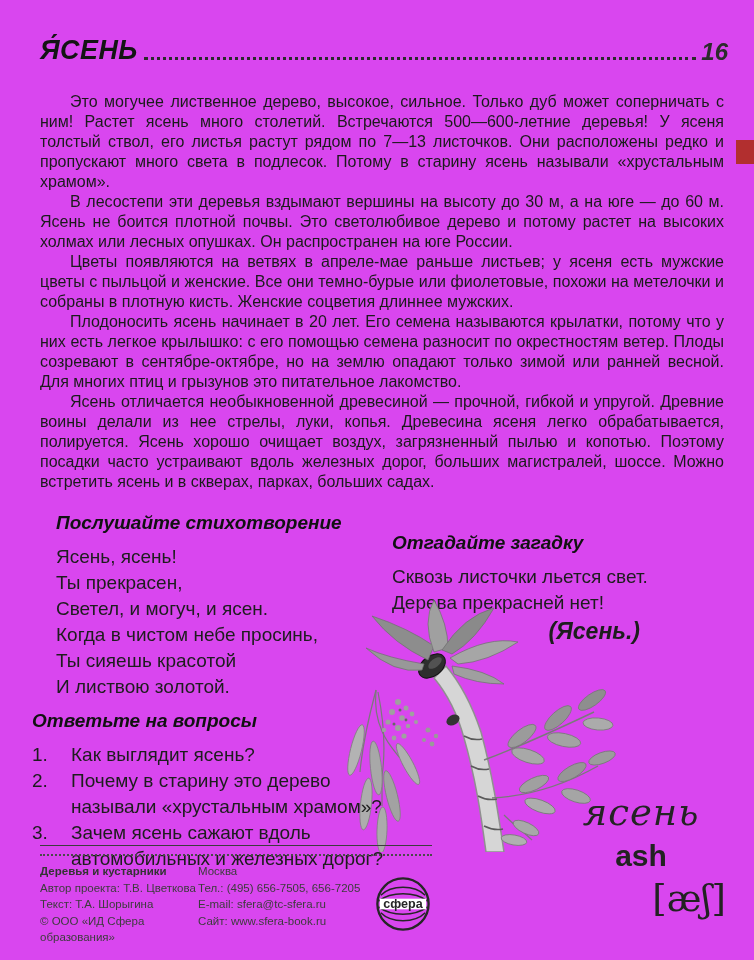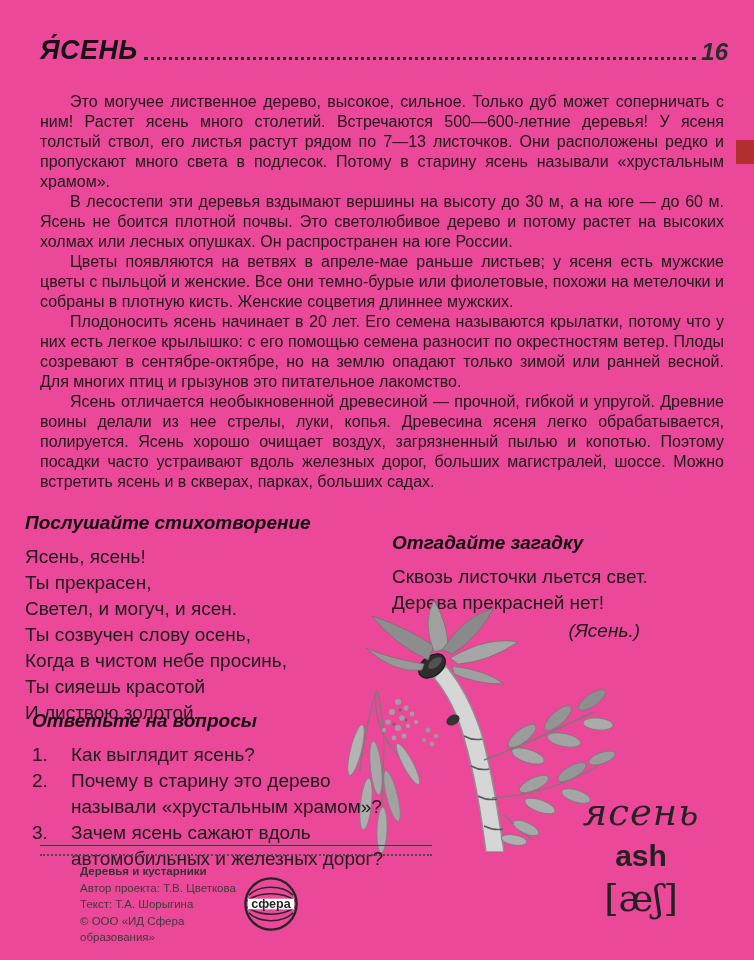--- a/index.html
+++ b/index.html
@@ -1,17 +1,17 @@
 <!DOCTYPE html>
 <html><head>
 <meta charset="utf-8">
 <style>
   html,body{margin:0;padding:0;background:#e8e8e8;}
   .page{
-    position:relative;width:754px;height:960px;background:#ec4899;
+    position:relative;width:754px;height:960px;background:#d946ef;
     font-family:"Liberation Sans",sans-serif;color:#1d1d1d;overflow:hidden;
     margin:0 auto;
   }
   
   .header{position:absolute;top:34px;left:40px;right:26px;display:flex;align-items:flex-end;}
   .title{font-size:28px;font-weight:bold;font-style:italic;letter-spacing:.5px;color:#141414;transform:scaleX(.96);transform-origin:left bottom;white-space:nowrap;}
   .leader{flex:1;border-bottom:3.6px dotted #2b2b2b;margin:0 5px 6px 2px;height:0;}
   .pagenum{font-size:24px;font-weight:bold;font-style:italic;color:#2c2c2c;margin-bottom:0;}
   
   .article{position:absolute;top:92px;left:40px;width:684px;}
@@ -22,42 +22,42 @@
   .watermark{
     position:absolute;top:441px;left:34px;width:690px;text-align:center;
     font-family:"DejaVu Sans",sans-serif;font-weight:800;font-size:50px;letter-spacing:0px;
     color:rgba(255,255,255,.72);
     -webkit-text-stroke:1.6px rgba(145,145,145,.55);
     text-shadow:2px 3px 3px rgba(120,120,120,.35);
     pointer-events:none;white-space:nowrap;
   }
   
   .sec-heading{font-size:19px;font-weight:bold;font-style:italic;color:#111;margin:0 0 10px 0;}
-  .poem{position:absolute;left:25px;top:512px;width:350px;}
+  .poem{position:absolute;left:56px;top:512px;width:350px;}
   .poem-line{font-size:19px;line-height:26px;}
   .riddle{position:absolute;left:392px;top:512px;width:306px;margin-top:20px;}
   .riddle-line{font-size:19px;line-height:26px;}
-  .riddle-answer{font-size:19px;font-style:italic;line-height:26px;text-align:right;padding-right:58px;margin-top:2px;}
+  .riddle-answer{font-size:23px;font-style:italic;line-height:26px;text-align:right;padding-right:58px;margin-top:2px;font-weight:bold;}
   .questions{position:absolute;left:32px;top:710px;width:352px;}
   .q-item{display:flex;font-size:19px;line-height:26px;}
   .q-num{width:27px;flex:0 0 27px;}
   .q-text{flex:1;margin-left:12px;}
   
   .illustration{position:absolute;left:336px;top:600px;width:290px;height:252px;}
   
   .vocab{position:absolute;right:28px;top:790px;width:170px;text-align:center;}
   .vocab-cursive{font-family:"DejaVu Serif",serif;font-style:italic;font-size:37px;letter-spacing:1px;color:#242424;line-height:46px;}
   .vocab-en{font-size:30px;font-weight:bold;color:#222;line-height:40px;}
-  .vocab-tr{font-family:"DejaVu Serif",serif;font-size:37px;color:#222;line-height:46px;}
+  .vocab-tr{font-family:"DejaVu Serif",serif;font-size:37px;color:#222;line-height:46px;text-align:right;}
   
   .footer{position:absolute;left:40px;top:845px;width:392px;}
   .footer-rule{border-top:1.5px solid #3d3d3d;height:0;}
   .footer-dots{border-top:2.6px dotted #4a4a4a;height:0;margin-top:8px;}
   .footer-cols{display:flex;margin-top:7px;font-size:11.5px;line-height:16.5px;color:#3c3c3c;}
-  .fcol1{width:158px;flex:0 0 158px;margin-left:40px;}
+  .fcol1{width:158px;flex:0 0 158px;}
   .fcol2{flex:1;}
   .fcol3{flex:0 0 62px;display:flex;align-items:center;justify-content:flex-end;}
   .fbold{font-weight:bold;color:#333;}
 </style>
 </head>
 <body>
 
 <div class="page">
 
   <div class="header">
@@ -75,21 +75,20 @@
   </div>
 
   <div class="red-mark"></div>
 
 
   <div class="poem">
     <div class="sec-heading">Послушайте стихотворение</div>
     <div class="poem-line">Ясень, ясень!</div>
     <div class="poem-line">Ты прекрасен,</div>
     <div class="poem-line">Светел, и могуч, и ясен.</div>
-    <div class="poem-line">Ты созвучен слову осень,</div>
     <div class="poem-line">Когда в чистом небе просинь,</div>
     <div class="poem-line">Ты сияешь красотой</div>
     <div class="poem-line">И листвою золотой.</div>
   </div>
 
   <div class="riddle">
     <div class="sec-heading">Отгадайте загадку</div>
     <div class="riddle-line">Сквозь листочки льется свет.</div>
     <div class="riddle-line">Дерева прекрасней нет!</div>
     <div class="riddle-answer">(Ясень.)</div>
@@ -211,20 +210,26 @@
   <div class="footer">
     <div class="footer-rule"></div>
     <div class="footer-dots"></div>
     <div class="footer-cols">
       <div class="fcol1">
         <div class="fbold">Деревья и кустарники</div>
         <div>Автор проекта: Т.В. Цветкова</div>
         <div>Текст: Т.А. Шорыгина</div>
         <div>© ООО «ИД Сфера образования»</div>
       </div>
+      <div class="fcol2">
+        <div>Москва</div>
+        <div>Тел.: (495) 656-7505, 656-7205</div>
+        <div>E-mail: sfera@tc-sfera.ru</div>
+        <div>Сайт: www.sfera-book.ru</div>
+      </div>
       <div class="fcol3">
         <svg width="58" height="58" viewBox="0 0 60 60" xmlns="http://www.w3.org/2000/svg">
           <circle cx="30" cy="30" r="26.5" fill="none" stroke="#262626" stroke-width="2.4"></circle>
           <g stroke="#262626" stroke-width="1.6" fill="none">
             <path d="M7,21 C18,10 42,10 53,21"></path>
             <path d="M4.5,27 C18,17 42,17 55.5,27"></path>
             <path d="M4.5,33 C18,43 42,43 55.5,33"></path>
             <path d="M7,39 C18,50 42,50 53,39"></path>
           </g>
           <rect x="6" y="24.5" width="48" height="11" fill="#ffffff"></rect>

